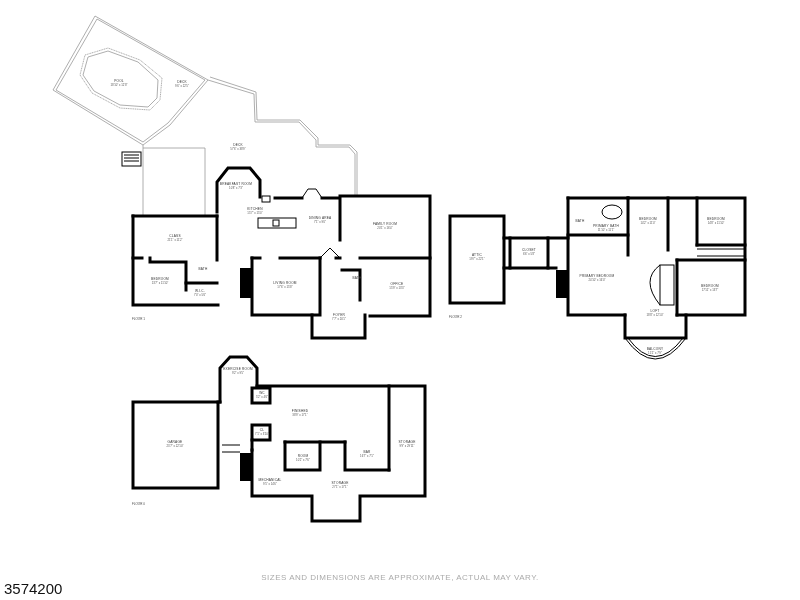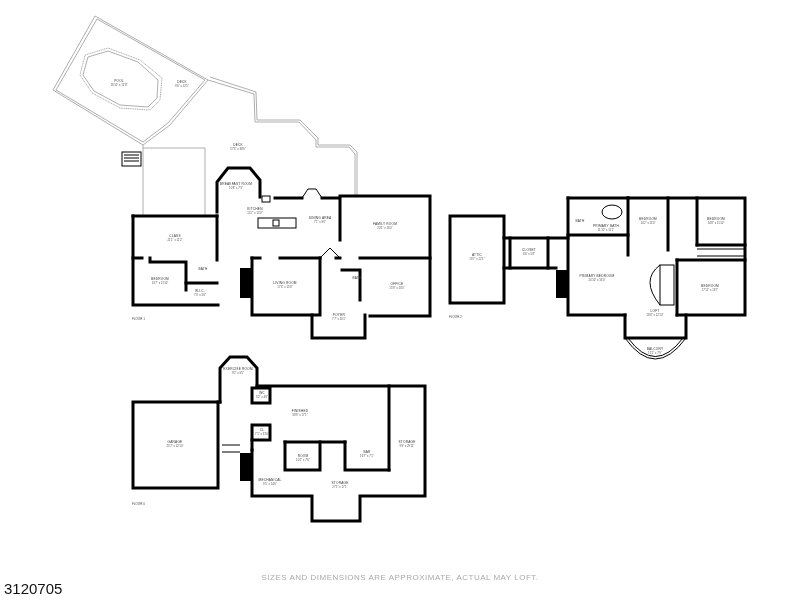--- a/index.html
+++ b/index.html
@@ -199,14 +199,14 @@
     <text class="lbl" x="407" y="443">STORAGE</text>
     <text class="dim" x="407" y="447">9'9" x 29'11"</text>
     <text class="lbl" x="270" y="481">MECHANICAL</text>
     <text class="dim" x="270" y="485">9'5" x 14'6"</text>
     <text class="lbl" x="340" y="484">STORAGE</text>
     <text class="dim" x="340" y="488">27'1" x 17'1"</text>
     <text class="floorlbl" x="132" y="505">FLOOR 0</text>
   </g>
 </svg>
 
-<div id="disclaimer">SIZES AND DIMENSIONS ARE APPROXIMATE, ACTUAL MAY LOFT.</div>
-<div id="listing-id">3120705</div>
+<div id="disclaimer">SIZES AND DIMENSIONS ARE APPROXIMATE, ACTUAL MAY VARY.</div>
+<div id="listing-id">3574200</div>
 
 </body></html>

